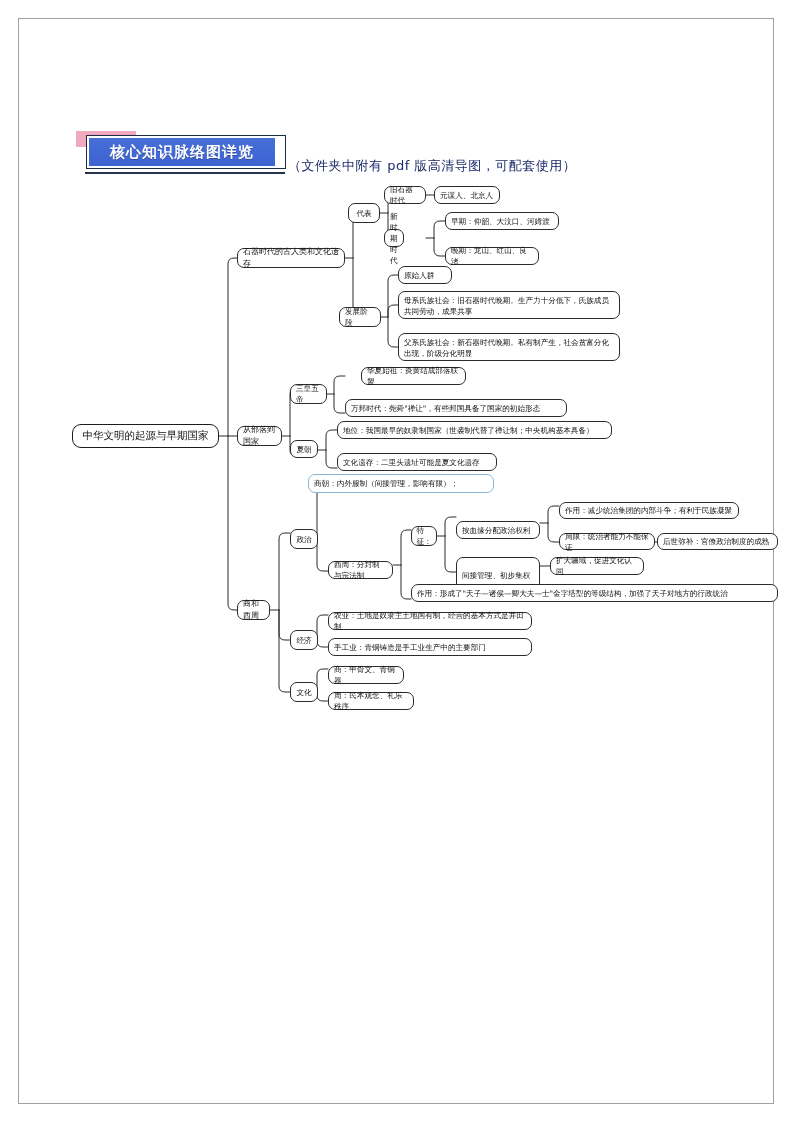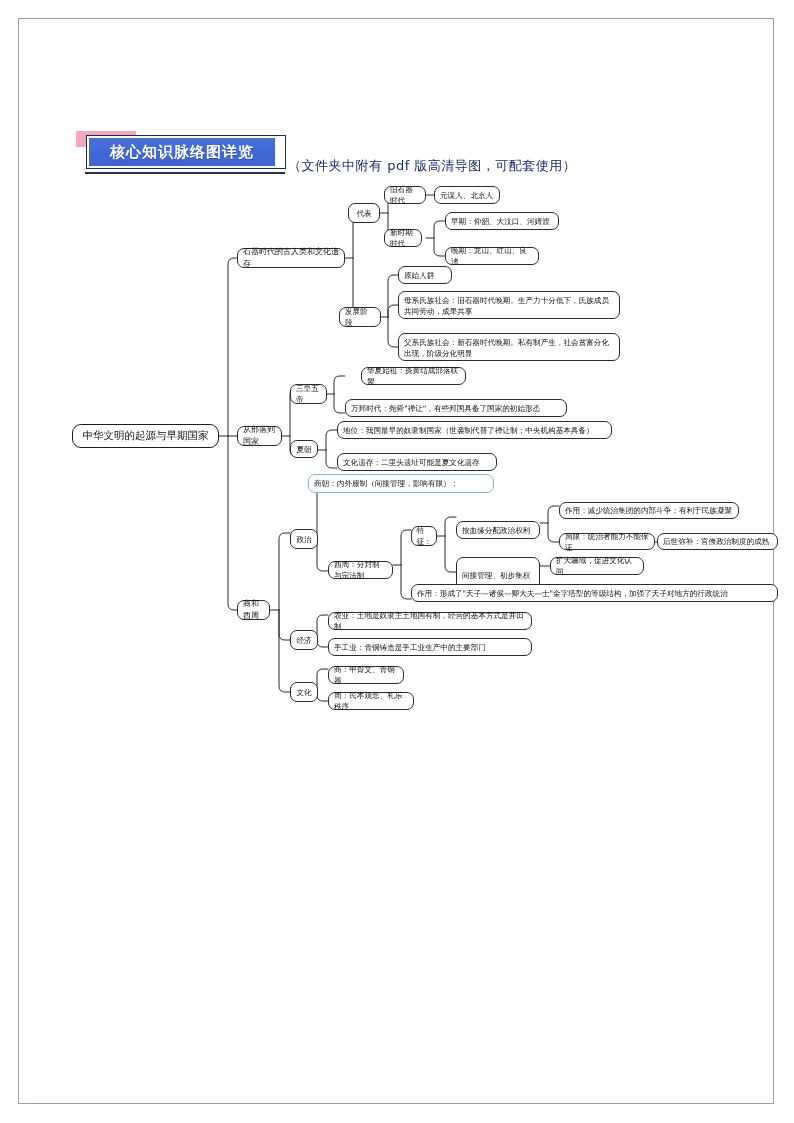--- a/index.html
+++ b/index.html
@@ -159,21 +159,21 @@
 
   <div class="node root" style="left:72px;top:424px;width:147px;height:24px;">中华文明的起源与早期国家</div>
 
   <div class="node lvl1" style="left:237px;top:248px;width:108px;height:20px;">石器时代的古人类和文化遗存</div>
   <div class="node lvl1" style="left:237px;top:426px;width:45px;height:20px;">从部落到国家</div>
   <div class="node lvl1" style="left:237px;top:600px;width:33px;height:20px;">商和西周</div>
 
   <div class="node lvl2" style="left:348px;top:203px;width:32px;height:20px;">代表</div>
   <div class="node lvl2" style="left:384px;top:186px;width:42px;height:18px;">旧石器时代</div>
   <div class="node" style="left:434px;top:186px;width:66px;height:18px;">元谋人、北京人</div>
-  <div class="node lvl2" style="left:384px;top:229px;width:38px;height:18px;">新时期时代</div>
+  <div class="node lvl2" style="left:384px;top:229px;width:20px;height:18px;">新时期时代</div>
   <div class="node" style="left:445px;top:212px;width:114px;height:18px;">早期：仰韶、大汶口、河姆渡</div>
   <div class="node" style="left:445px;top:247px;width:94px;height:18px;">晚期：龙山、红山、良渚</div>
 
   <div class="node lvl2" style="left:339px;top:307px;width:42px;height:20px;">发展阶段</div>
   <div class="node" style="left:398px;top:266px;width:54px;height:18px;">原始人群</div>
   <div class="node wrap" style="left:398px;top:291px;width:222px;height:28px;">母系氏族社会：旧石器时代晚期。生产力十分低下，氏族成员共同劳动，成果共享</div>
   <div class="node wrap" style="left:398px;top:333px;width:222px;height:28px;">父系氏族社会：新石器时代晚期。私有制产生，社会贫富分化出现，阶级分化明显</div>
 
   <div class="node lvl2" style="left:290px;top:384px;width:37px;height:20px;">三皇五帝</div>
   <div class="node" style="left:345px;top:367px;width:105px;height:18px;margin-left:16px;">华夏始祖：炎黄结成部落联盟</div>

